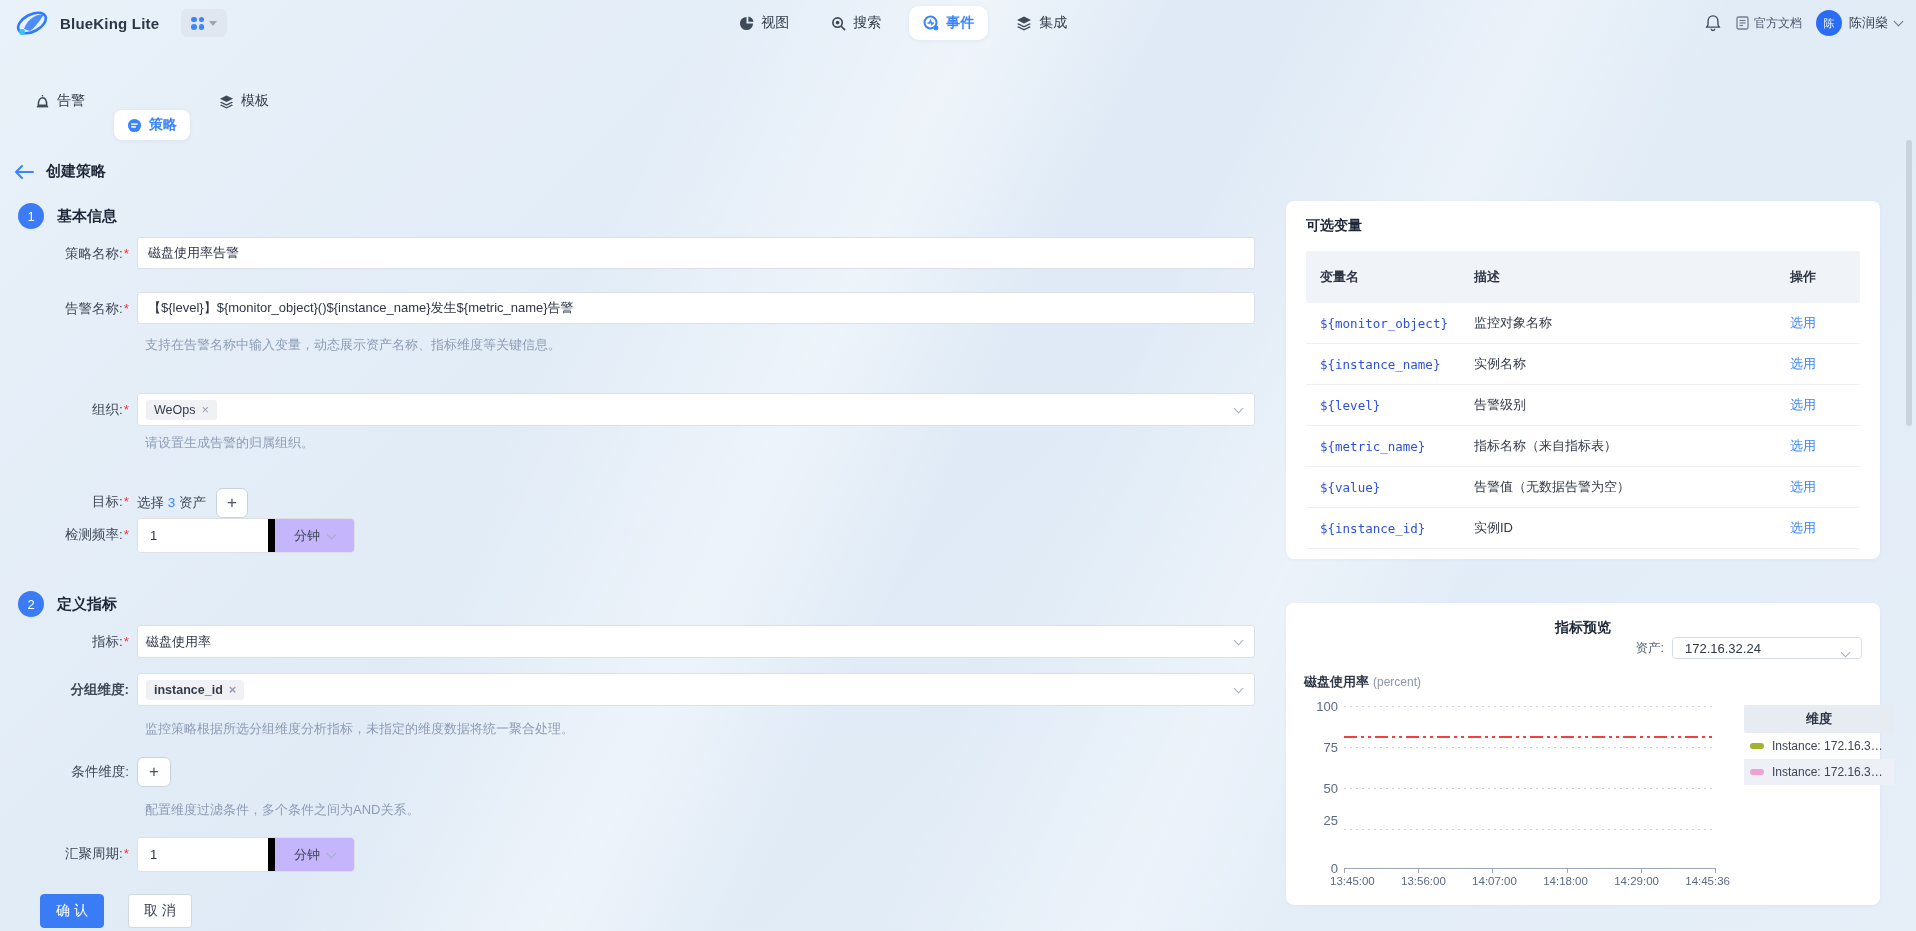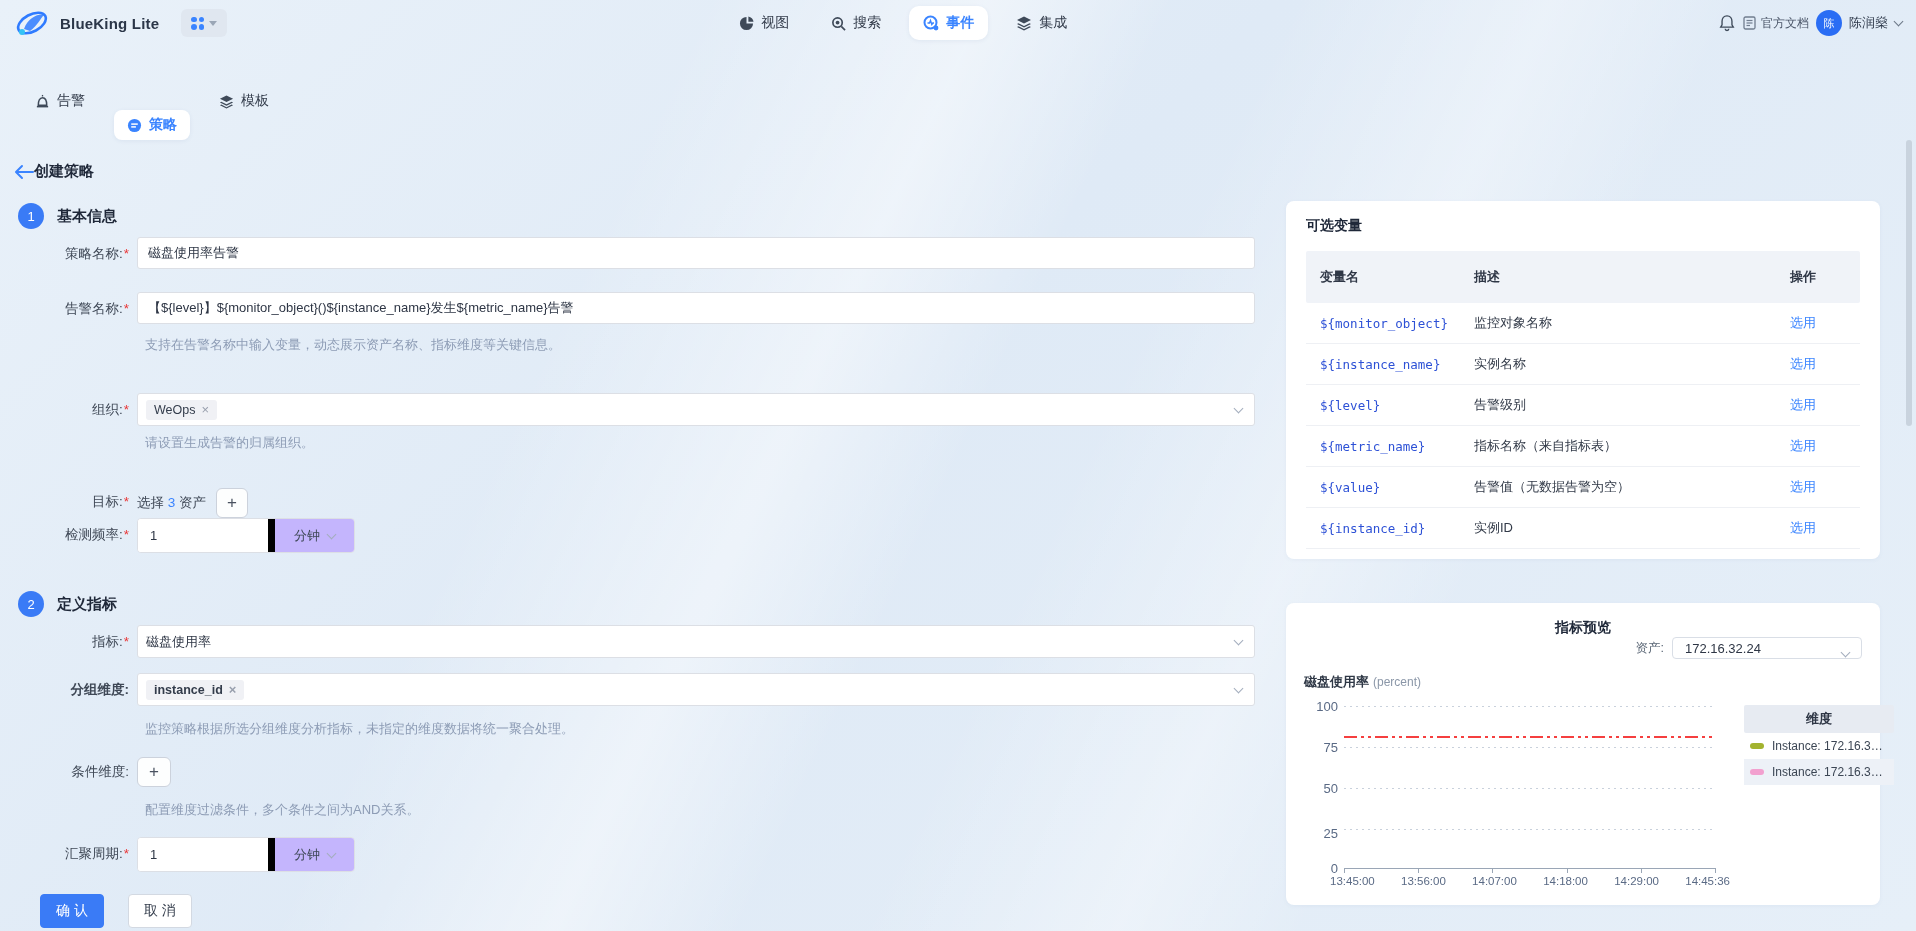--- a/index.html
+++ b/index.html
@@ -19,34 +19,34 @@
   .brand-name { font-size:15px; font-weight:bold; color:#2b3648; letter-spacing:.2px; }
   .app-switcher { margin-left:22px; width:46px; height:28px; background:#e0e7f0; border-radius:6px;
     display:flex; align-items:center; justify-content:center; gap:5px; cursor:pointer; }
   .grid-icon { width:13px; height:13px; display:grid; grid-template-columns:1fr 1fr; gap:2px; }
   .grid-icon i { background:#3a84ff; border-radius:3px; }
   .chev { width:0; height:0; border-left:4px solid transparent; border-right:4px solid transparent; border-top:5px solid #9aa6b6; }
   .main-nav { display:flex; align-items:center; gap:14px; margin-left:498px; }
   .nav-item { display:flex; align-items:center; gap:7px; padding:8px 14px; border-radius:10px;
     color:#333c4b; font-size:14px; cursor:pointer; }
   .nav-item.active { background:#fff; color:#3a84ff; font-weight:bold; box-shadow:0 1px 4px rgba(60,90,140,.08); }
-  .topbar-right { margin-left:auto; display:flex; align-items:center; gap:7px; }
+  .topbar-right { margin-left:auto; display:flex; align-items:center; gap:14px; }
   .doc-link { display:flex; align-items:center; gap:5px; font-size:12px; color:#4a5568; }
   .avatar { width:26px; height:26px; border-radius:50%; background:#2a6df4; color:#fff; font-size:11px;
     display:flex; align-items:center; justify-content:center; }
   .user { display:flex; align-items:center; gap:7px; font-size:13px; color:#2f3a4c; cursor:pointer; }
   .chev-sm { width:7px; height:7px; border-right:1.5px solid #6b7787; border-bottom:1.5px solid #6b7787;
     transform:rotate(45deg); margin-top:-3px; }
   
   .tabs-row { display:flex; align-items:center; gap:16px; margin:16px 0 0 22px; }
   .tab { display:flex; align-items:center; gap:7px; padding:6px 13px; border-radius:8px; font-size:14px;
     color:#333c4b; cursor:pointer; }
   .tab.active { background:#fff; color:#3a84ff; font-weight:bold; box-shadow:0 1px 4px rgba(60,90,140,.08);margin-top:48px; }
   
-  .title-row { display:flex; align-items:center; gap:0; margin:22px 0 0 14px; }
+  .title-row { display:flex; align-items:center; gap:12px; margin:22px 0 0 14px; }
   .page-title { font-size:15px; font-weight:bold; color:#1f2839; }
   
   .content { display:flex; align-items:flex-start; margin-top:20px; }
   .form-col { flex:1; min-width:0; }
   .right-col { width:594px; margin-right:36px; flex:none; }
   
   .sec-header { display:flex; align-items:center; gap:13px; margin-left:18px; margin-bottom:8px; }
   .sec-num { width:26px; height:26px; border-radius:50%; background:#3a7bf6; color:#fff; font-size:13px;
     display:flex; align-items:center; justify-content:center; flex:none; }
   .sec-title { font-size:15px; font-weight:bold; color:#1f2839; }
@@ -440,21 +440,21 @@
       </div>
       <div class="metric-line">
         <span class="metric-name">磁盘使用率</span><span class="metric-unit">(percent)</span>
       </div>
 
       <div class="chart-wrap">
         <div class="y-axis">
           <span style="top:1px;">100</span>
           <span style="top:42px;">75</span>
           <span style="top:83px;">50</span>
-          <span style="top:128px;">25</span>
+          <span style="top:115px;">25</span>
           <span style="top:163px;">0</span>
         </div>
         <div>
           <div class="plot" style="width:372px;">
             <div class="gline" style="top:1px;"></div>
             <div class="gline" style="top:42px;"></div>
             <div class="gline" style="top:83px;"></div>
             <div class="gline" style="top:124px;"></div>
             <div class="axis-line"></div>
             <div class="threshold"></div>

